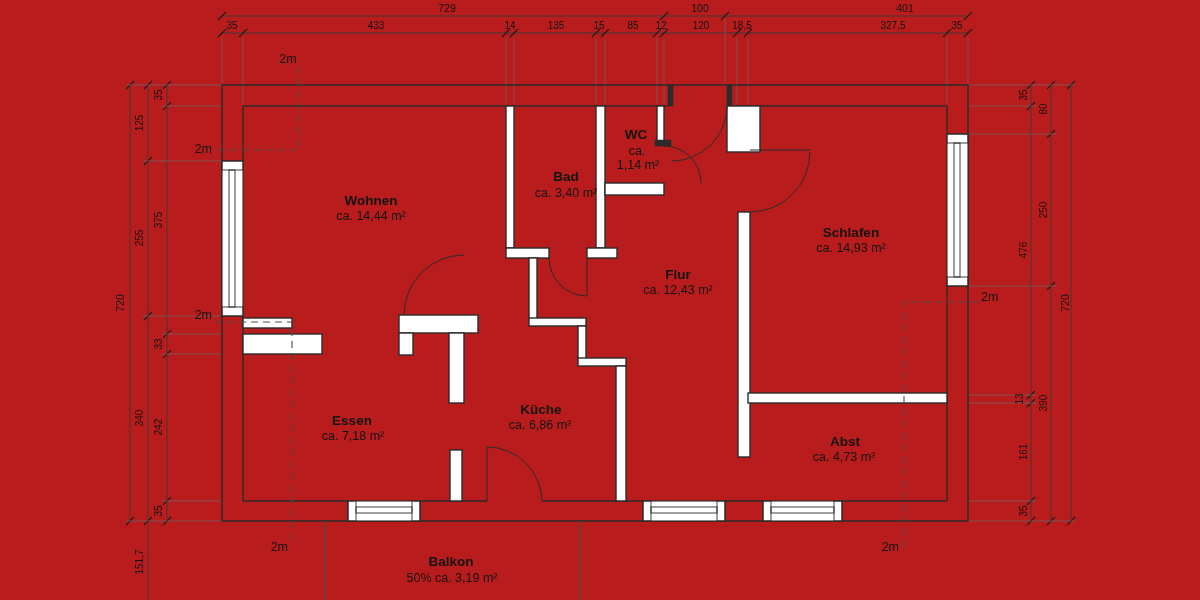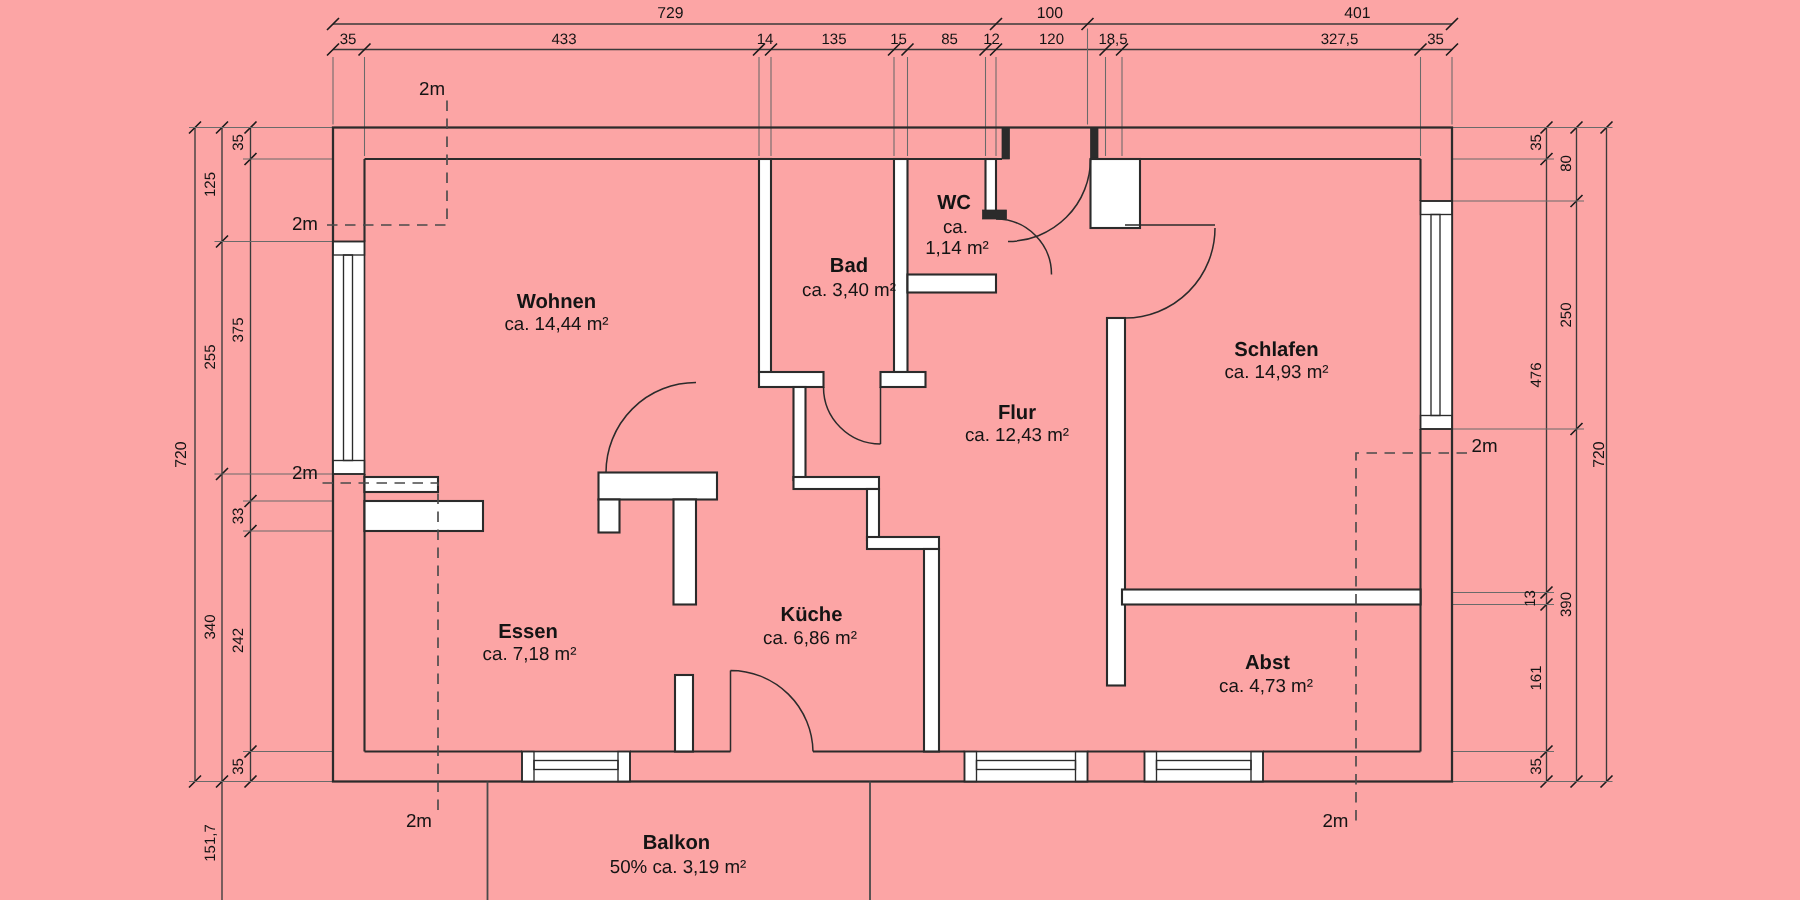--- a/index.html
+++ b/index.html
@@ -1,16 +1,16 @@
 <!DOCTYPE html>
 <html><head>
 <meta charset="utf-8">
 <style>
   html,body{margin:0;padding:0;background:#ffffff;}
-  .stage{position:relative;width:1200px;height:600px;background:#fca5a5;overflow:hidden;
+  .stage{position:relative;width:1200px;height:600px;background:#b91c1c;overflow:hidden;
          font-family:"Liberation Sans", sans-serif;}
   svg{display:block}
   .wall{fill:#ffffff;stroke:#2b2b2b;stroke-width:1.4;}
   .wall-dark{fill:#2b2b2b;stroke:#2b2b2b;stroke-width:0.5;}
   .outline{fill:none;stroke:#2b2b2b;stroke-width:1.5;}
   .inner{fill:none;stroke:#2b2b2b;stroke-width:1.4;}
   .win{fill:#ffffff;stroke:#2b2b2b;stroke-width:1.1;}
   .win-thin{fill:none;stroke:#2b2b2b;stroke-width:0.9;}
   .door{fill:none;stroke:#2b2b2b;stroke-width:1;}
   .dim{fill:none;stroke:#3a3a3a;stroke-width:0.9;}

